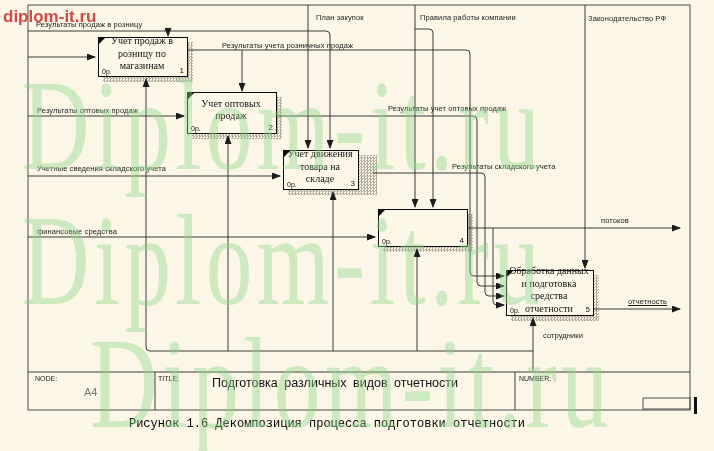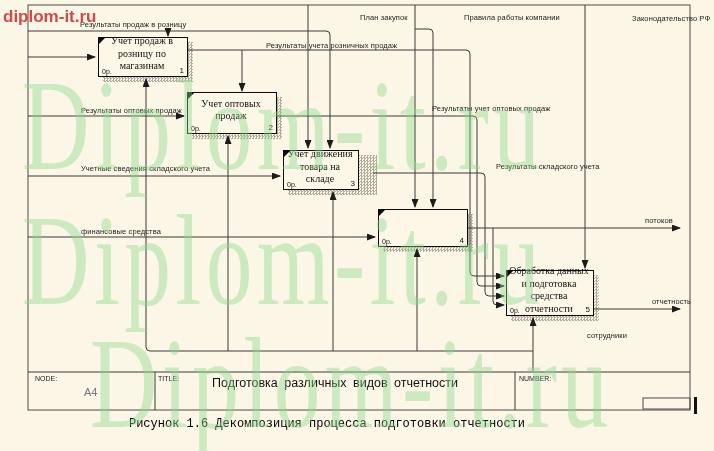--- a/index.html
+++ b/index.html
@@ -1,19 +1,19 @@
 <!DOCTYPE html>
 <html><head>
 <meta charset="utf-8">
 <style>
   * { margin:0; padding:0; box-sizing:border-box; }
   body { font-family:"Liberation Sans", sans-serif; }
   #stage { position:relative; width:714px; height:451px; background:#fbf6e5; overflow:hidden; }
   #wires { position:absolute; left:0; top:0; z-index:3; }
-  .lbl { position:absolute; font-size:7.5px; color:#1c1c1c; white-space:nowrap; z-index:5; letter-spacing:.1px;margin-left:44px; }
+  .lbl { position:absolute; font-size:7.5px; color:#1c1c1c; white-space:nowrap; z-index:5; letter-spacing:.1px; }
   .abox { position:absolute; border:1.5px solid #0b0b0b; background:#fcf7e7; z-index:4;
           display:flex; align-items:center; justify-content:center; text-align:center; }
   .abox .ttl { font-size:10px; line-height:1.25; color:#111; padding:2px 4px 8px 2px;font-family:Liberation Serif, serif; }
   .abox .cost { position:absolute; left:3px; bottom:1px; font-size:7px; color:#111; }
   .abox .num { position:absolute; right:3px; bottom:1px; font-size:8px; color:#111; }
   .fold { position:absolute; left:-1px; top:-1px; width:0; height:0;
           border-top:8px solid #0b0b0b; border-right:8px solid transparent; }
   .shadow { position:absolute; z-index:2;
             background:repeating-conic-gradient(#b3ab9c 0% 25%, rgba(0,0,0,0) 0% 50%);
             background-size:3px 3px; }
@@ -118,21 +118,21 @@
   <div class="lbl" style="left:37px;top:106px;">Результаты оптовых продаж</div>
   <div class="lbl" style="left:37px;top:164px;">Учетные сведения складского учета</div>
   <div class="lbl" style="left:37px;top:227px;">финансовые средства</div>
   <div class="lbl" style="left:316px;top:13px;">План закупок</div>
   <div class="lbl" style="left:420px;top:13px;">Правила работы компании</div>
   <div class="lbl" style="left:588px;top:14px;">Законодательство РФ</div>
   <div class="lbl" style="left:222px;top:41px;">Результаты учета розничных продаж</div>
   <div class="lbl" style="left:388px;top:104px;">Результаты учет оптовых продаж</div>
   <div class="lbl" style="left:452px;top:162px;">Результаты складского учета</div>
   <div class="lbl" style="left:601px;top:216px;">потоков</div>
-  <div class="lbl" style="left:608px;top:297px;">отчетность</div>
+  <div class="lbl" style="left:628px;top:297px;text-decoration:underline;">отчетность</div>
   <div class="lbl" style="left:543px;top:331px;">сотрудники</div>
 
   <div class="band-lbl" style="left:35px;top:375px;">NODE:</div>
   <div id="node-val">A4</div>
   <div class="band-lbl" style="left:158px;top:375px;">TITLE:</div>
   <div id="band-title">Подготовка различных видов отчетности</div>
   <div class="band-lbl" style="left:519px;top:375px;">NUMBER:</div>
   <div id="cursor-bar"></div>
 
   <div id="caption">Рисунок 1.6 Декомпозиция процесса подготовки отчетности</div>

